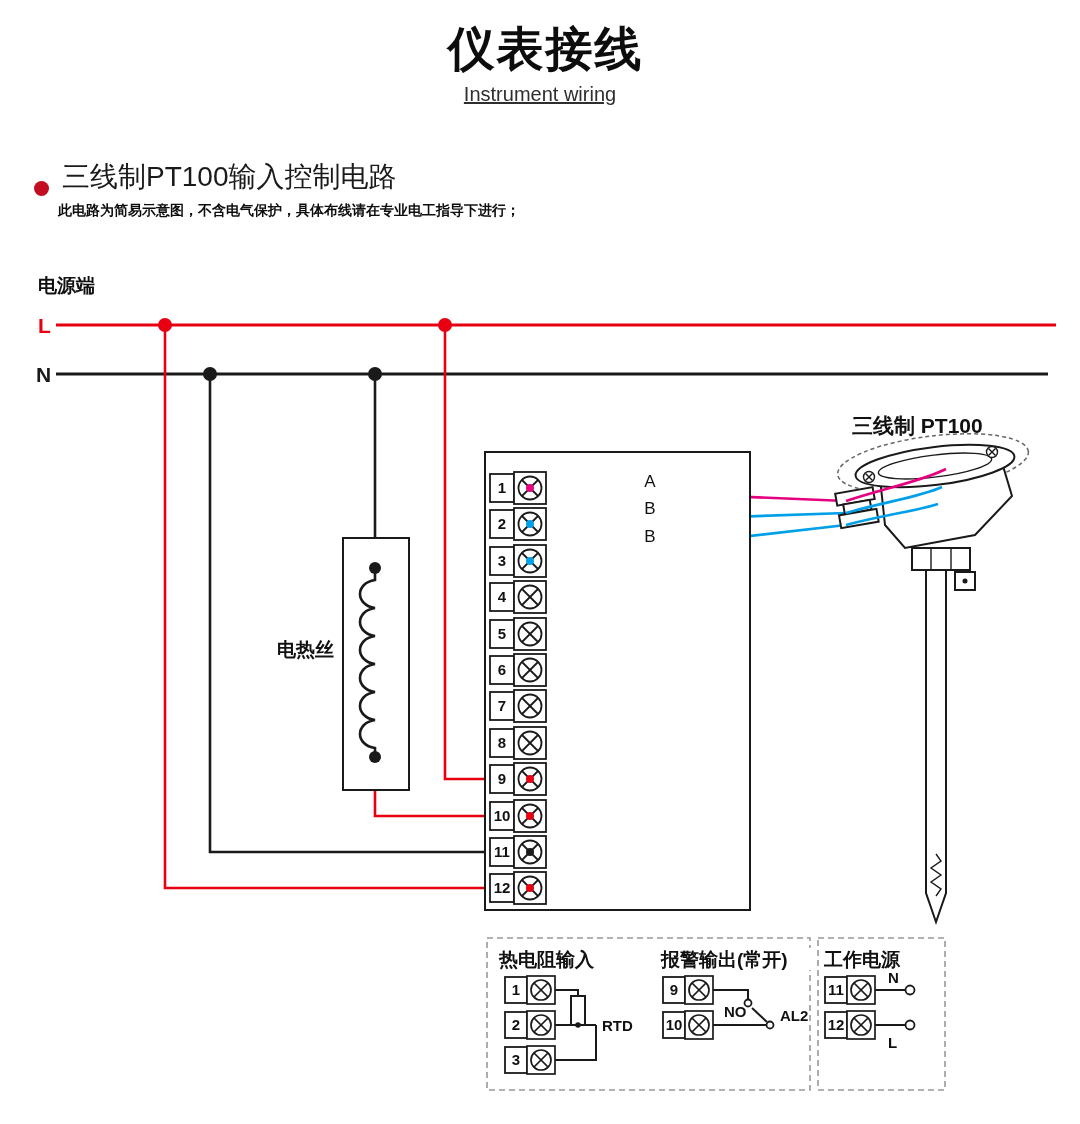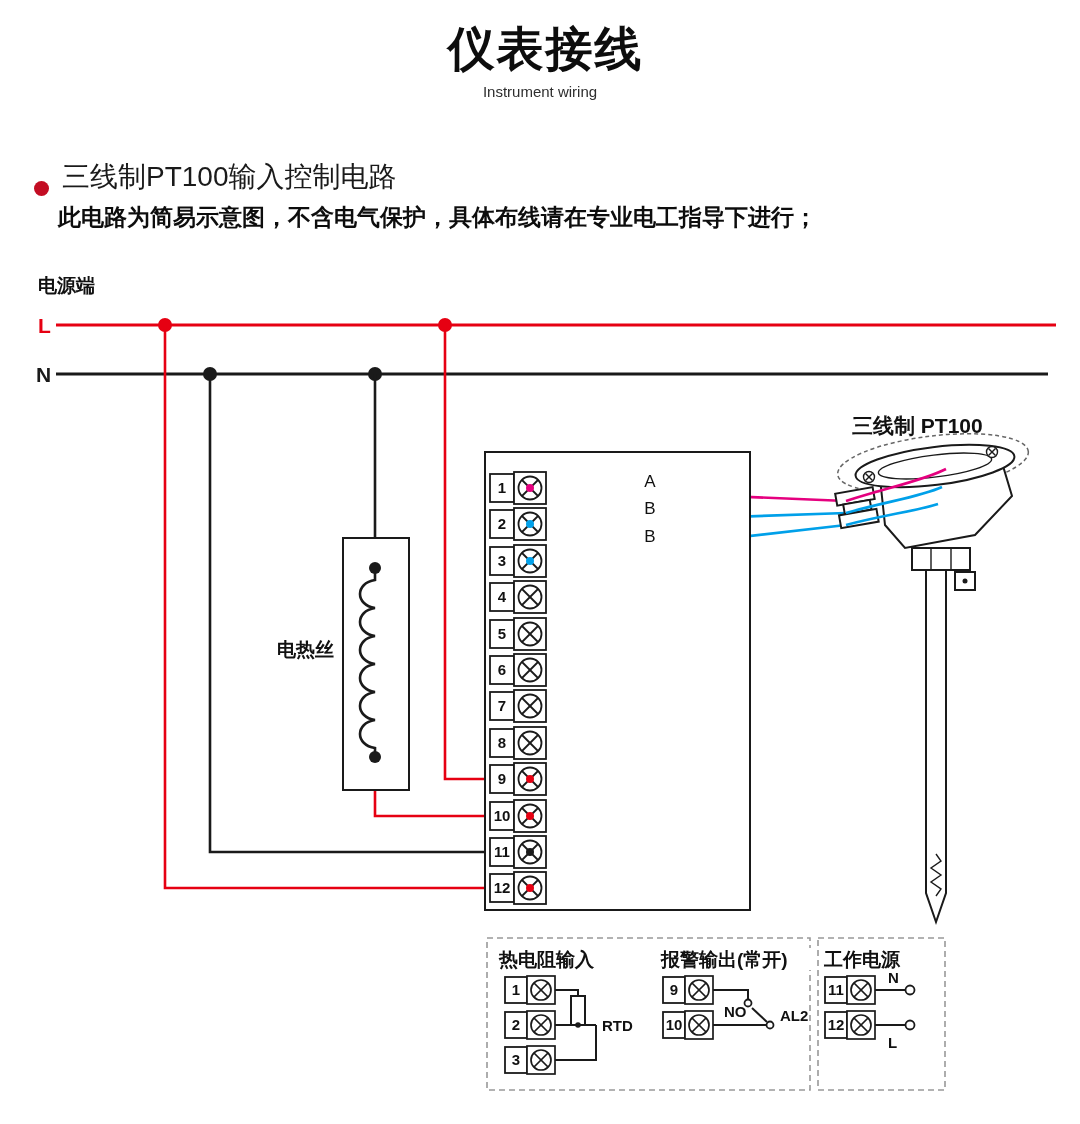--- a/index.html
+++ b/index.html
@@ -1,24 +1,24 @@
 <!DOCTYPE html>
 <html><head>
 <meta charset="utf-8">
 <style>
   html,body{margin:0;padding:0;background:#fff;}
   .page{position:relative;width:1080px;height:1124px;background:#fff;overflow:hidden;
         font-family:"Liberation Sans",sans-serif;color:#111;}
   .header{position:absolute;top:18px;left:0;width:100%;text-align:center;}
   .header h1{margin:0;font-size:47px;font-weight:bold;letter-spacing:2px;color:#0d0d0d;padding-left:11px;}
-  .subtitle{font-size:15px;color:#2e2e2e;margin-top:2px;}
+  .subtitle{font-size:20px;color:#2e2e2e;margin-top:2px;text-decoration:underline;}
   .section-head{position:absolute;left:34px;top:158px;display:flex;align-items:flex-end;gap:13px;}
   .bullet{width:15px;height:15px;border-radius:50%;background:#c30d23;flex:0 0 auto;}
   .heading{font-size:28px;font-weight:500;color:#1a1a1a;}
-  .note{position:absolute;left:58px;top:202px;font-size:23px;font-weight:bold;color:#0d0d0d;}
+  .note{position:absolute;left:58px;top:202px;font-size:14px;font-weight:bold;color:#0d0d0d;}
   .diagram{position:absolute;left:0;top:0;width:1080px;height:1124px;}
 
   
   .rail-red{stroke:#e60012;stroke-width:3.2;fill:none;}
   .rail-black{stroke:#1a1a1a;stroke-width:3.2;fill:none;}
   .w-red{stroke:#e60012;stroke-width:2.6;fill:none;}
   .w-black{stroke:#1a1a1a;stroke-width:2.6;fill:none;}
   .w-mag{stroke:#e5007f;stroke-width:2.6;fill:none;}
   .w-blue{stroke:#00a0e9;stroke-width:2.6;fill:none;}
   .w-leg{stroke:#1a1a1a;stroke-width:2;fill:none;}

